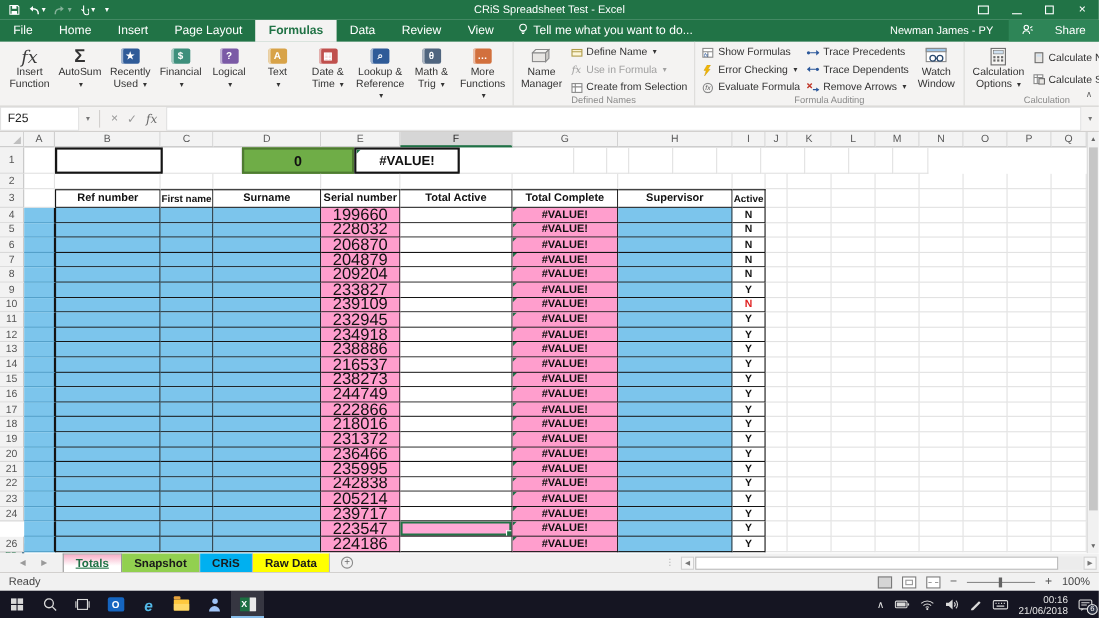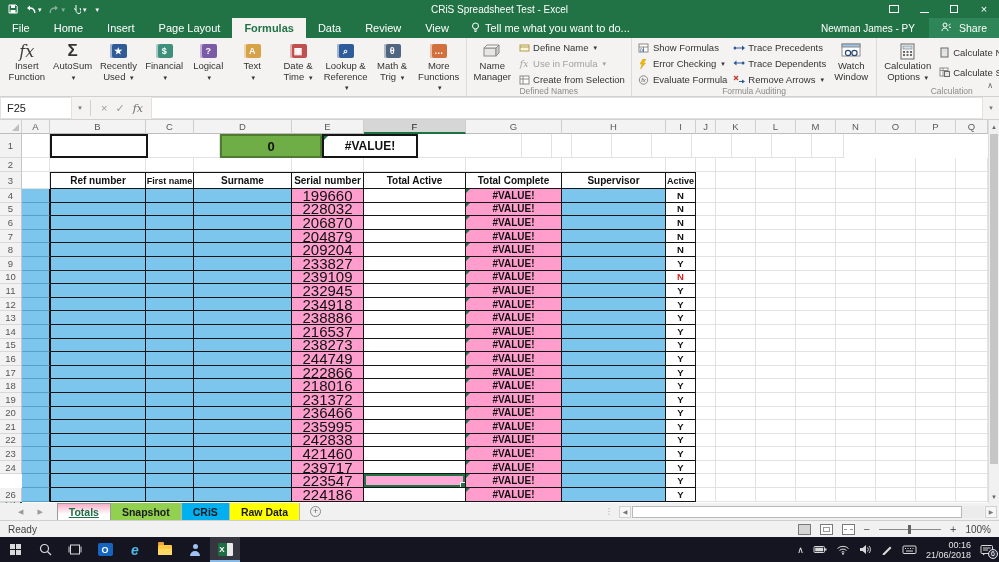--- a/index.html
+++ b/index.html
@@ -18,21 +18,21 @@
   .maxico { width:8px; height:8px; border:1px solid #fff; }
   .minico { width:9px; border-bottom:1px solid #fff; height:1px; margin-top:6px;}
   .ribopt { width:10px; height:8px; border:1px solid #fff; position:relative; }
 
   
   .tabrow { height:20px; background:#217346; display:flex; align-items:stretch; color:#fff; font-size:11px; }
   .rtab { padding:0 12px; display:flex; align-items:center; cursor:default; }
   .rtab.active { background:#f4f3f2; color:#217346; font-weight:bold; }
   .tellme { display:flex; align-items:center; gap:5px; padding:0 10px; }
   .account { margin-left:auto; display:flex; align-items:center; font-size:10px; padding-right:14px; }
-  .share { display:flex; align-items:center; gap:8px; padding:0 12px; background:#2e8557; font-size:10.5px; }
+  .share { display:flex; align-items:center; gap:20px; padding:0 12px; background:#2e8557; font-size:10.5px; }
 
   
   .ribbon { height:59px; background:#f4f3f2; border-bottom:1px solid #d2d0ce; display:flex; position:relative; color:#444; }
   .rgroup { position:relative; display:flex; flex-direction:column; border-right:1px solid #dddcda; padding:1px 3px 11px 3px; }
   .rgroup-label { position:absolute; bottom:0; left:0; right:0; text-align:center; font-size:8.5px; color:#8a8a8a; }
   .rbody { display:flex; flex:1; align-items:stretch; }
   .bigbtn { display:flex; flex-direction:column; align-items:center; padding:2px 4px 0 4px; min-width:44px; }
   .bicon { height:20px; display:flex; align-items:center; justify-content:center; }
   .blabel { text-align:center; font-size:9.5px; line-height:10.5px; color:#333; max-width:60px; }
   .fxglyph { font-family:"DejaVu Serif",serif; font-style:italic; font-size:16px; color:#3b3b3b; }
@@ -942,21 +942,21 @@
         <div class="gc w-O gl"></div>
         <div class="gc w-P gl"></div>
         <div class="gc w-Q gl"></div>
       </div>
       <div class="g-row">
         <div class="gc w-rh rh">23</div>
         <div class="gc w-A gl-blue"></div>
         <div class="gc w-B c-blue tbl tbl-l"></div>
         <div class="gc w-C c-blue tbl"></div>
         <div class="gc w-D c-blue tbl"></div>
-        <div class="gc w-E c-pink tbl num">421460</div>
+        <div class="gc w-E c-pink tbl num">205214</div>
         <div class="gc w-F tbl"></div>
         <div class="gc w-G c-pink tbl bold err">#VALUE!</div>
         <div class="gc w-H c-blue tbl"></div>
         <div class="gc w-I tbl yn">Y</div>
         <div class="gc w-J gl"></div>
         <div class="gc w-K gl"></div>
         <div class="gc w-L gl"></div>
         <div class="gc w-M gl"></div>
         <div class="gc w-N gl"></div>
         <div class="gc w-O gl"></div>

